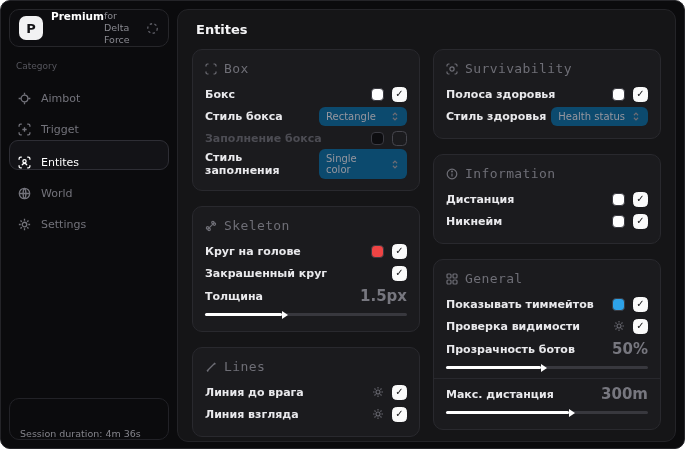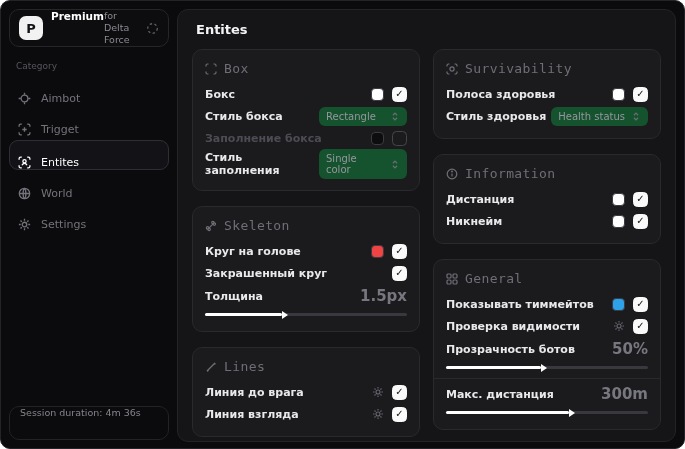--- a/index.html
+++ b/index.html
@@ -15,43 +15,43 @@
   .brand-text{display:flex;flex-direction:row;line-height:1.25;}
   .brand-title{font-size:10.5px;font-weight:bold;color:#ffffff;}
   .brand-sub{font-size:9.5px;color:#8a8a91;}
   .brand-spin{margin-left:auto;color:#5e5e66;display:flex;}
   .cat-label{font-size:9px;color:#56565d;margin:14px 0 7px 7px;}
   .nav{display:flex;flex-direction:column;gap:3px;}
   .nav-item{display:flex;align-items:flex-end;gap:10px;height:26px;padding:0 8px;border-radius:9px;
             border:1px solid transparent;color:#73737b;font-size:11px;cursor:default;}
   .nav-item.active{color:#ffffff;border-color:#2e2e35;background:#131317;height:28px;}
   .nav-item .si{display:flex;flex:0 0 auto;}
-  .session{margin-top:auto;border:1px solid #222227;border-radius:10px;height:34px;display:flex;
-           align-items:flex-start;padding:0 10px;font-size:9.5px;color:#84848b;box-sizing:border-box;}
+  .session{margin-top:auto;border:1px solid #222227;border-radius:10px;height:42px;display:flex;
+           align-items:flex-end;padding:0 10px;font-size:9.5px;color:#84848b;box-sizing:border-box;}
   
   .main{position:absolute;left:176px;top:8px;right:8px;bottom:6px;background:#151517;
         border:1px solid #242428;border-radius:11px;box-sizing:border-box;padding:10px 14px;}
   .main-title{font-size:13px;font-weight:bold;color:#f4f4f6;margin:2px 0 12px 4px;}
   .cols{display:grid;grid-template-columns:1fr 1fr;gap:13px;align-items:start;}
   .col{display:flex;flex-direction:column;gap:15px;}
   .card{background:#1b1b1e;border:1px solid #29292e;border-radius:10px;padding:9px 12px 11px;}
   .card-h{display:flex;align-items:center;gap:7px;color:#6e6e76;
           font-family:"DejaVu Sans Mono",monospace;font-size:13px;letter-spacing:.4px;
           margin:2px 0 7px 0;}
   .card-h .si{display:flex;}
   .row{display:flex;align-items:center;justify-content:space-between;min-height:22px;}
   .label{font-size:11px;font-weight:bold;color:#e9e9ec;}
   .row.disabled .label{color:#4c4c53;}
   .ctrl{display:flex;align-items:center;gap:8px;}
   .swatch{width:13px;height:13px;border-radius:4px;border:1px solid #3a3a41;box-sizing:border-box;}
   .check{width:15px;height:15px;border-radius:4.5px;border:1.5px solid #45454c;box-sizing:border-box;
          display:flex;align-items:center;justify-content:center;cursor:pointer;}
   .check.on{background:#fafafa;border-color:#fafafa;}
   .check.on::after{content:"✓";font-size:10px;font-weight:bold;color:#121214;line-height:1;}
-  .dropdown{min-width:88px;background:#14532d;border-radius:6px;padding:4px 7px;display:flex;
+  .dropdown{min-width:88px;background:#0c4a6e;border-radius:6px;padding:4px 7px;display:flex;
             align-items:center;justify-content:space-between;gap:6px;cursor:pointer;box-sizing:border-box;}
   .dd-value{font-size:10px;color:#96969e;}
   .dd-icon{color:#6c6c74;display:flex;}
   .gear{color:#67676f;display:flex;}
   .slider-block{margin-top:2px;}
   .row-top{display:flex;justify-content:space-between;align-items:center;min-height:20px;}
   .value{font-size:15px;font-weight:bold;color:#77777f;}
   .track{height:3px;background:#38383e;border-radius:2px;margin:7px 0 4px;position:relative;cursor:pointer;}
   .fill{height:3px;background:#ffffff;border-radius:2px;position:relative;}
   .thumb{position:absolute;right:-6px;top:50%;transform:translateY(-50%);width:0;height:0;

